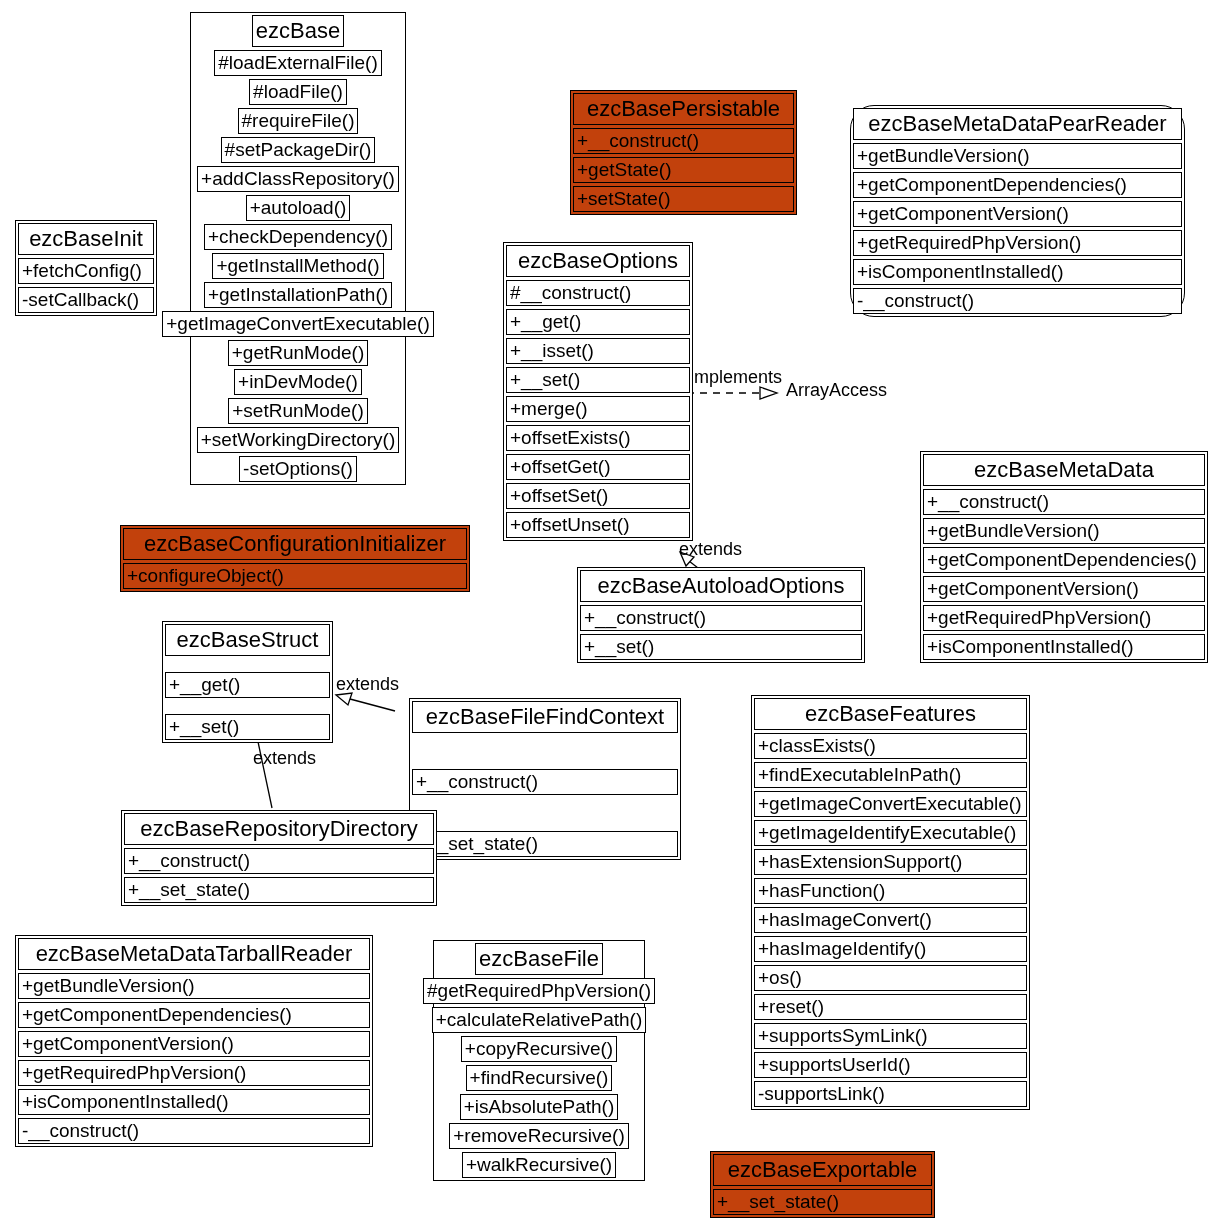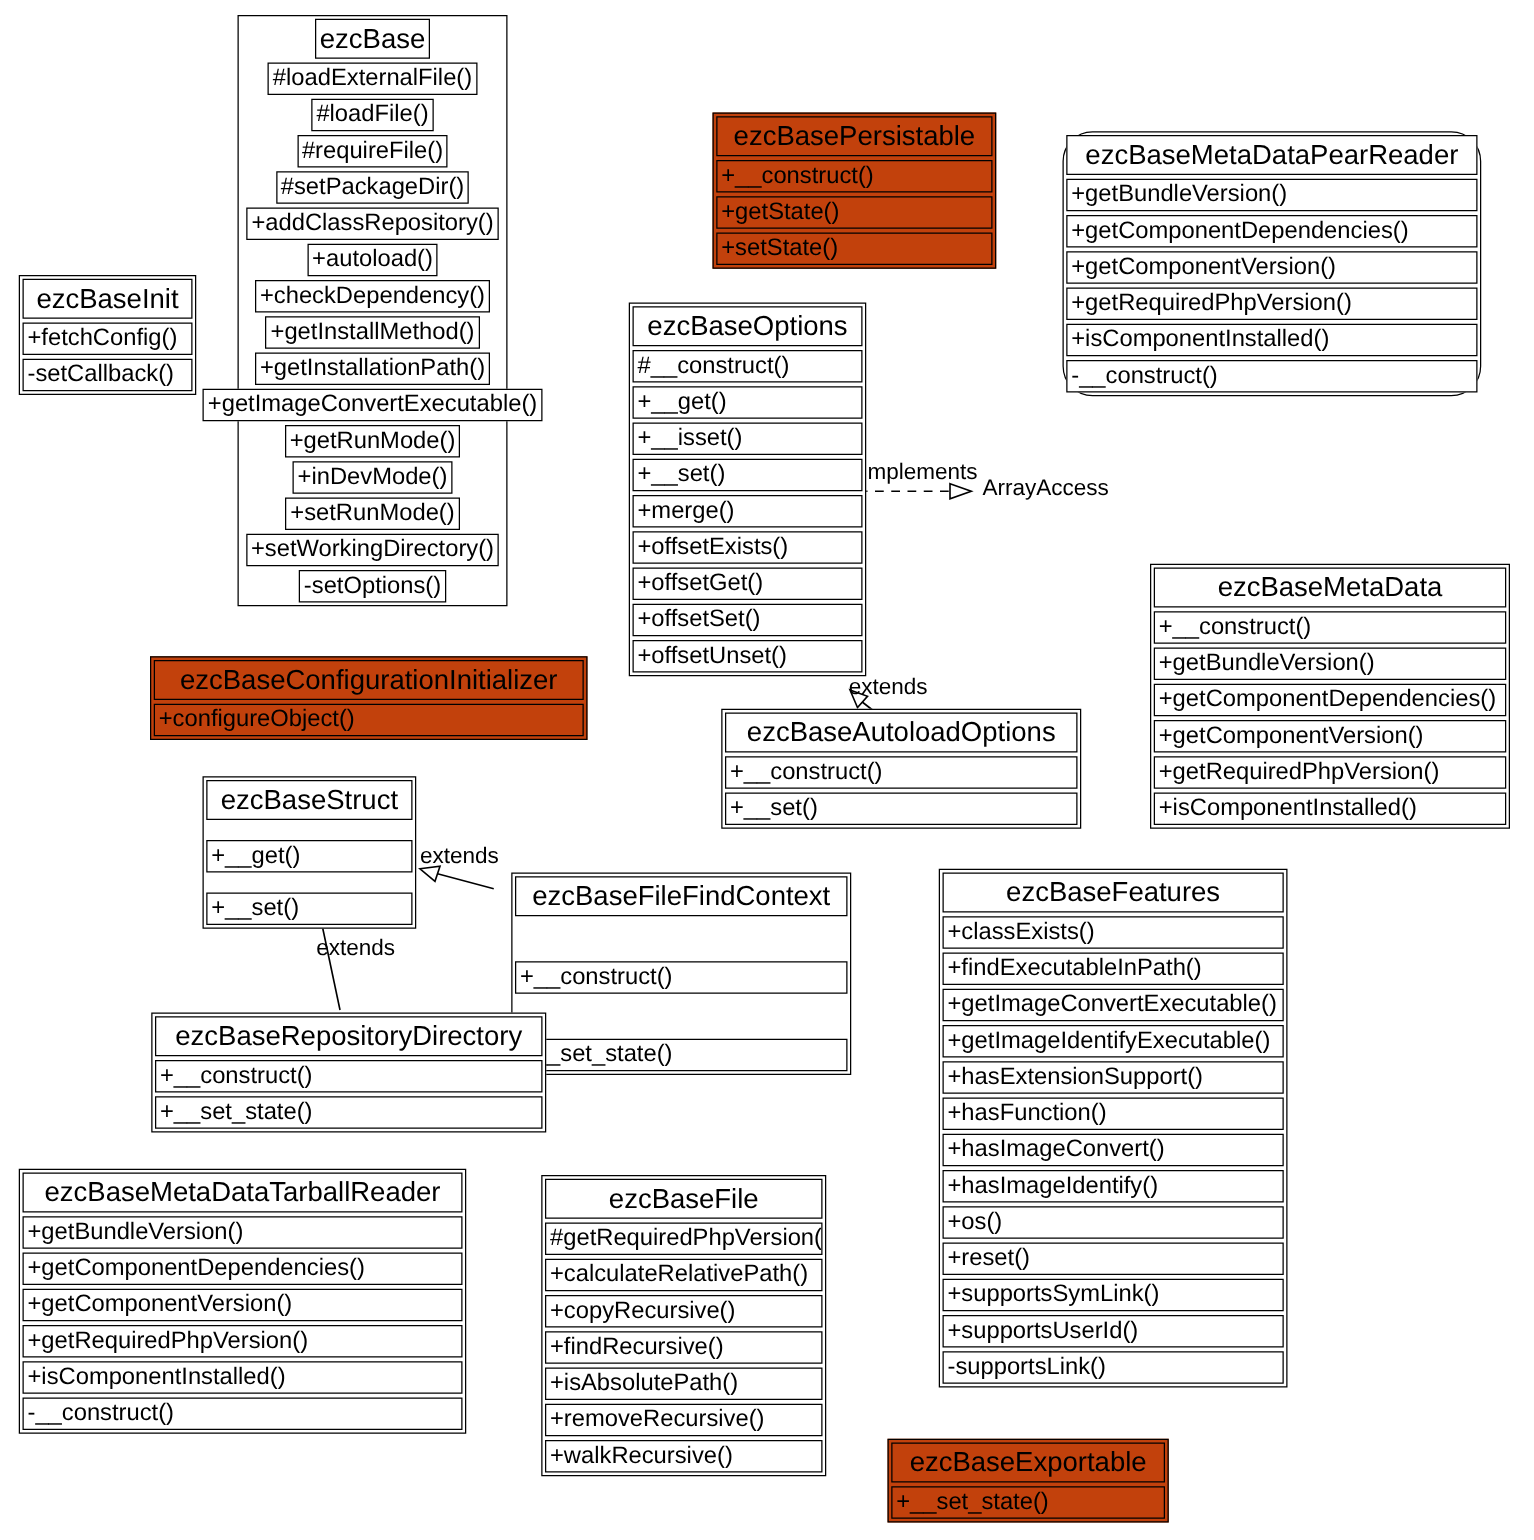--- a/index.html
+++ b/index.html
@@ -171,21 +171,21 @@
   <div class="uml-class" style="left:15px;top:935px;width:358px;">
     <div class="cell title">ezcBaseMetaDataTarballReader</div>
     <div class="cell method">+getBundleVersion()</div>
     <div class="cell method">+getComponentDependencies()</div>
     <div class="cell method">+getComponentVersion()</div>
     <div class="cell method">+getRequiredPhpVersion()</div>
     <div class="cell method">+isComponentInstalled()</div>
     <div class="cell method">-__construct()</div>
   </div>
 
-  <div class="uml-class" style="left:433px;top:940px;width:228px;">
+  <div class="uml-class" style="left:433px;top:940px;width:212px;align-items:center;">
     <div class="cell title">ezcBaseFile</div>
     <div class="cell method">#getRequiredPhpVersion()</div>
     <div class="cell method">+calculateRelativePath()</div>
     <div class="cell method">+copyRecursive()</div>
     <div class="cell method">+findRecursive()</div>
     <div class="cell method">+isAbsolutePath()</div>
     <div class="cell method">+removeRecursive()</div>
     <div class="cell method">+walkRecursive()</div>
   </div>
 

